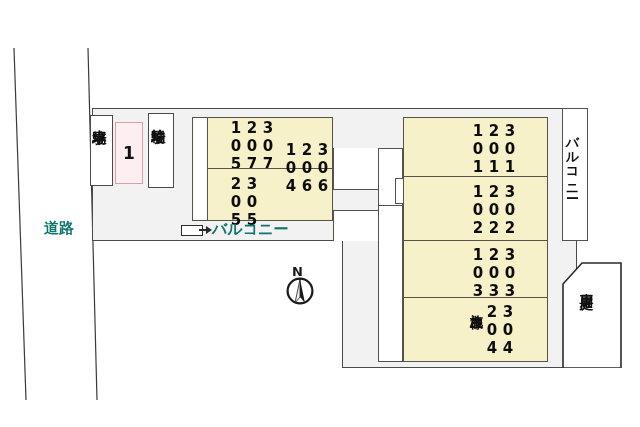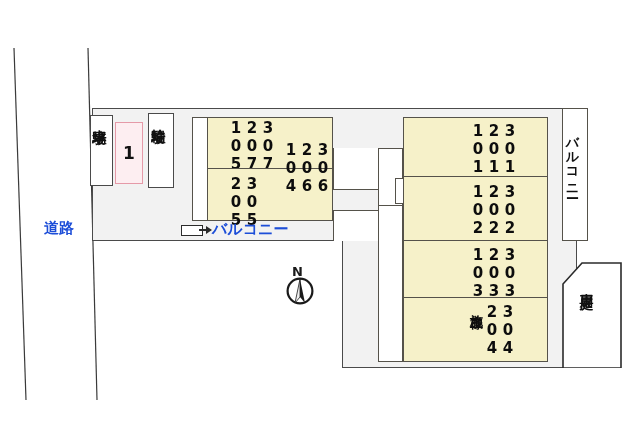--- a/index.html
+++ b/index.html
@@ -51,21 +51,21 @@
     text-orientation: upright;
     font-family: "DejaVu Sans", "Liberation Sans", sans-serif;
     color: #111111;
     font-weight: 700;
     letter-spacing: 1px;
     line-height: 1;
     white-space: nowrap;
   }
   .htext {
     position: absolute;
-    color: #1d4ed8;
+    color: #0f766e;
     white-space: nowrap;
     line-height: 1;
   }
 
   
   .numstack {
     position: absolute;
     display: flex;
     flex-direction: row-reverse;
     gap: 1px;

